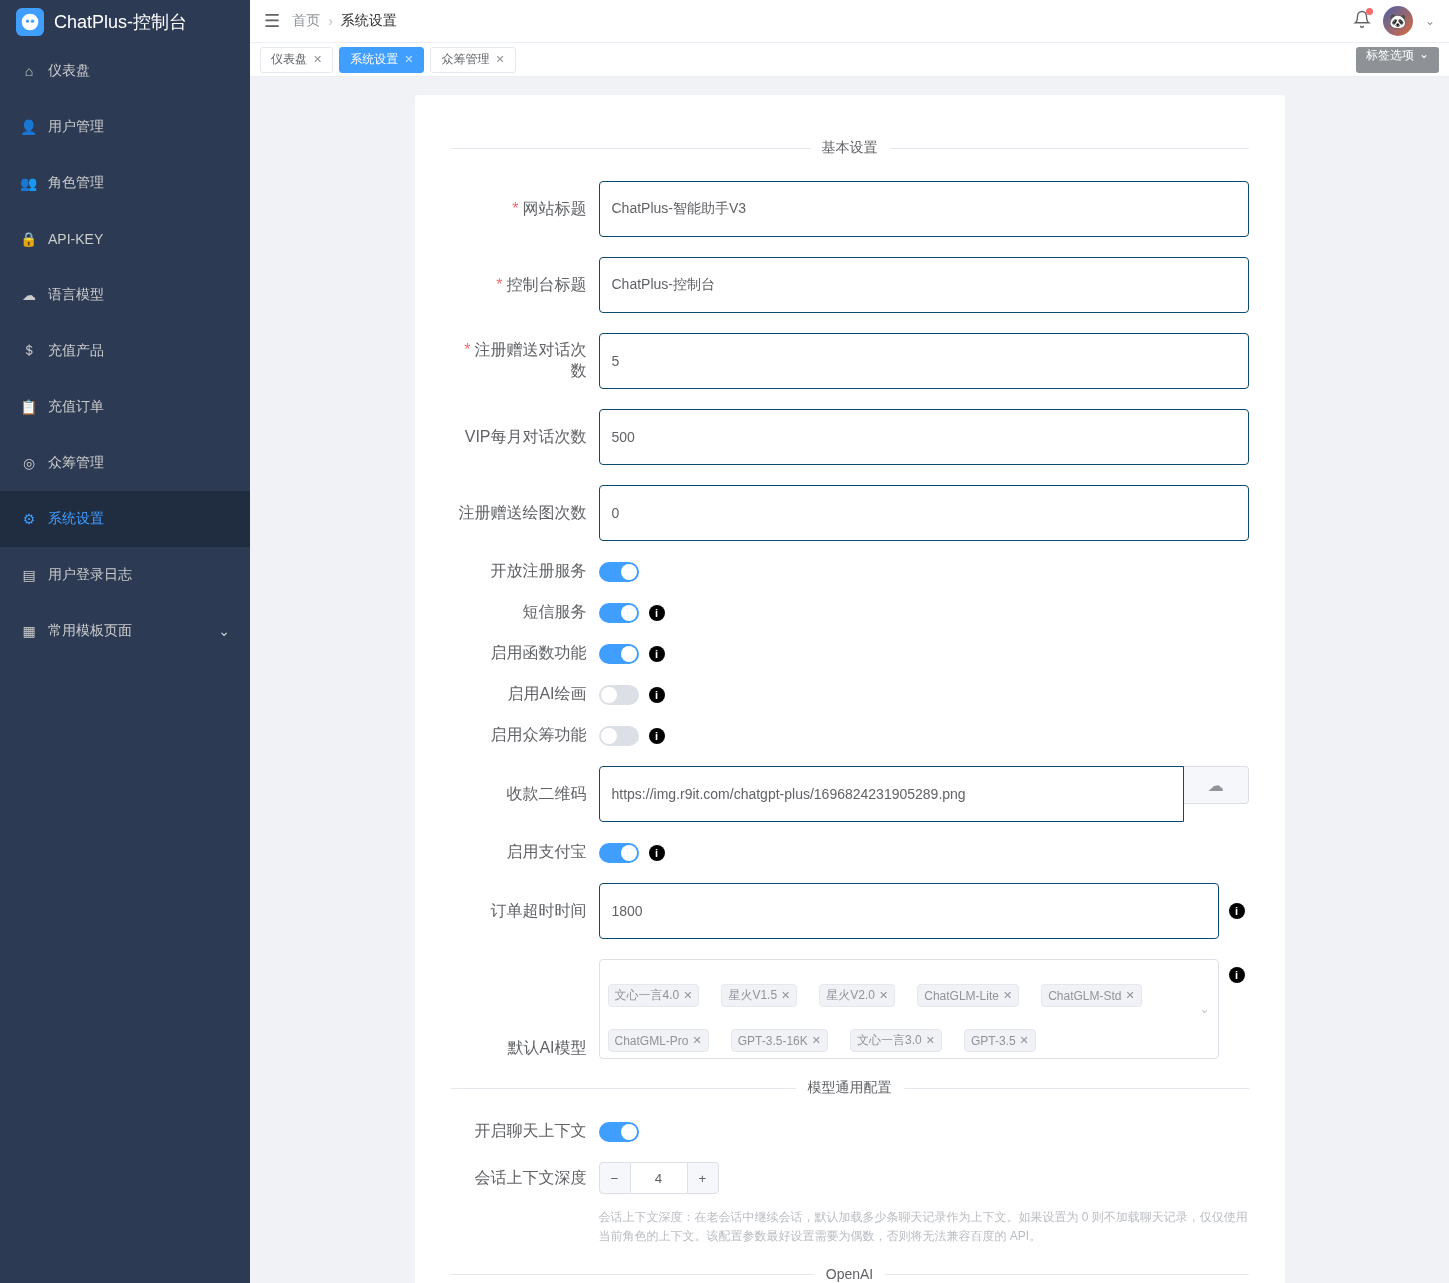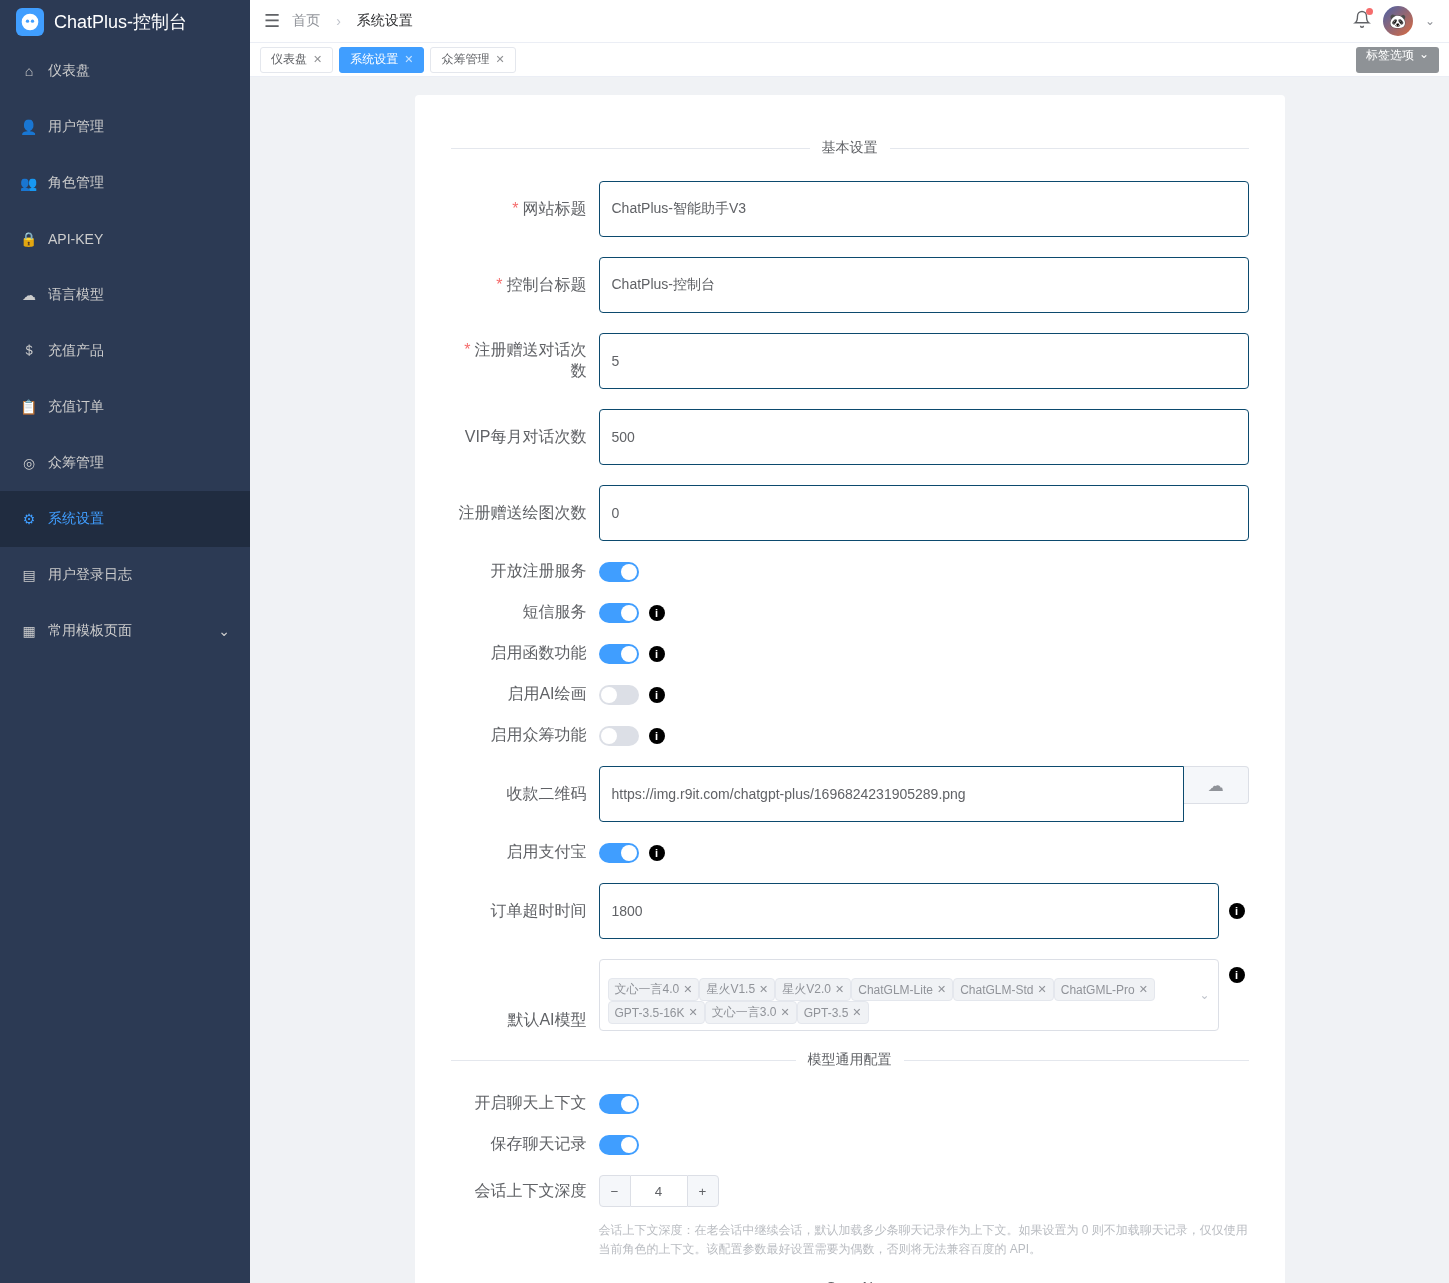--- a/index.html
+++ b/index.html
@@ -7,21 +7,21 @@
 .sidebar { width: 250px; background: #2c3a54; color: #fff; display: flex; flex-direction: column; }
 .logo-area { height: 43px; display: flex; align-items: center; padding: 0 16px; color: #fff; font-size: 18px; font-weight: 500; }
 .logo-icon { width: 28px; height: 28px; background: #409eff; border-radius: 6px; margin-right: 10px; display: flex; align-items: center; justify-content: center; color: #fff; font-size: 18px; }
 .menu-item { height: 56px; display: flex; align-items: center; padding: 0 20px; color: #ccc; cursor: pointer; gap: 10px; }
 .menu-item.active { background: #202c40; color: #409eff; }
 .menu-item .icon { width: 18px; display: inline-flex; justify-content: center; }
 .menu-item .chev { margin-left: auto; }
 .main { flex: 1; display: flex; flex-direction: column; background: #f0f2f5; }
 .topbar { height: 43px; background: #fff; border-bottom: 1px solid #ebeef5; display: flex; align-items: center; padding: 0 14px; gap: 12px; }
 .hamburger { font-size: 18px; cursor: pointer; }
-.breadcrumb { display: flex; align-items: center; gap: 16px; color: #909399; }
+.breadcrumb { display: flex; align-items: center; gap: 8px; color: #909399; }
 .breadcrumb .sep { color: #c0c4cc; }
 .breadcrumb .current { color: #303133; }
 .topbar .spacer { flex: 1; }
 .bell { position: relative; font-size: 18px; cursor: pointer; }
 .bell .dot { position: absolute; top: -2px; right: -2px; width: 7px; height: 7px; background: #f56c6c; border-radius: 50%; }
 .avatar { width: 30px; height: 30px; border-radius: 50%; background: linear-gradient(135deg,#4a62a8,#db6b3f); display: flex; align-items: center; justify-content: center; color: #fff; font-size: 14px; }
 .chevdown { font-size: 12px; color: #909399; }
 .tabsbar { height: 34px; background: #fff; border-bottom: 1px solid #ebeef5; display: flex; align-items: center; padding: 0 10px; gap: 6px; }
 .tab { height: 26px; border: 1px solid #e4e7ed; border-radius: 3px; padding: 0 10px; display: flex; align-items: center; gap: 6px; font-size: 12px; color: #606266; cursor: pointer; }
 .tab.active { background: #409eff; border-color: #409eff; color: #fff; }
@@ -39,21 +39,21 @@
 .form-control { flex: 1; display: flex; align-items: center; gap: 10px; }
 .input { height: 56px; border: 1px solid #0c4a6e; border-radius: 4px; padding: 0 12px; width: 100%; color: #606266; font-size: 14px; outline: none; }
 .switch { width: 40px; height: 20px; background: #dcdfe6; border-radius: 20px; position: relative; cursor: pointer; }
 .switch.on { background: #409eff; }
 .switch::after { content: ""; width: 16px; height: 16px; background: #fff; border-radius: 50%; position: absolute; top: 2px; left: 2px; transition: left .2s; }
 .switch.on::after { left: 22px; }
 .info-icon { width: 16px; height: 16px; border-radius: 50%; background: #000; color: #fff; display: inline-flex; align-items: center; justify-content: center; font-size: 11px; font-weight: bold; cursor: pointer; }
 .upload-group { display: flex; width: 100%; }
 .upload-group .input { border-top-right-radius: 0; border-bottom-right-radius: 0; }
 .upload-btn { width: 72px; height: 38px; border: 1px solid #dcdfe6; border-left: none; border-radius: 0 4px 4px 0; background: #f5f7fa; display: flex; align-items: center; justify-content: center; color: #909399; cursor: pointer; font-size: 16px; }
-.tags-box { flex: 1; border: 1px solid #dcdfe6; border-radius: 4px; padding: 18px 28px 6px 8px; display: flex; flex-wrap: wrap; gap: 0; min-height: 38px; position: relative; }
+.tags-box { flex: 1; border: 1px solid #dcdfe6; border-radius: 4px; padding: 24px 28px 6px 8px; display: flex; flex-wrap: wrap; gap: 22px; min-height: 38px; position: relative; }
 .tag-item { background: #f0f2f5; border: 1px solid #e4e7ed; border-radius: 4px; padding: 2px 6px; font-size: 12px; color: #909399; display: flex; align-items: center; gap: 4px; }
 .tag-item .x { cursor: pointer; font-size: 11px; }
 .tags-box .dd { position: absolute; right: 8px; top: 50%; transform: translateY(-50%); color: #c0c4cc; cursor: pointer; font-size: 12px; }
 .btn-primary { background: #409eff; color: #fff; border: none; border-radius: 4px; height: 36px; padding: 0 18px; cursor: pointer; font-size: 14px; }
 .stepper { display: flex; }
 .stepper button { width: 32px; height: 32px; border: 1px solid #dcdfe6; background: #f5f7fa; color: #606266; cursor: pointer; }
 .stepper button:first-child { border-radius: 4px 0 0 4px; }
 .stepper button:last-child { border-radius: 0 4px 4px 0; }
 .stepper input { width: 56px; height: 32px; border: 1px solid #dcdfe6; border-left: none; border-right: none; text-align: center; color: #606266; outline: none; }
 .help-text { color: #b9bcc1; font-size: 12px; line-height: 1.6; margin-top: 4px; }
@@ -318,26 +318,20 @@
           <span>模型通用配置</span>
         </div>
 
       <div class="form-row">
         <label class="form-label"><span>开启聊天上下文</span></label>
         <div class="form-control">
             <div class="switch on"></div>
           </div>
       </div>
 
-      <div class="form-row">
-        <label class="form-label"><span>保存聊天记录</span></label>
-        <div class="form-control">
-            <div class="switch on"></div>
-          </div>
-      </div>
 
       <div class="form-row" style="align-items:flex-start">
         <label class="form-label" style="padding-top:6px"><span>会话上下文深度</span></label>
         <div class="form-control" style="flex-direction:column;align-items:flex-start">
           <div class="stepper">
             <button>−</button>
             <input value="4" style="">
             <button>+</button>
           </div>
           <div class="help-text">会话上下文深度：在老会话中继续会话，默认加载多少条聊天记录作为上下文。如果设置为 0 则不加载聊天记录，仅仅使用当前角色的上下文。该配置参数最好设置需要为偶数，否则将无法兼容百度的 API。</div>

